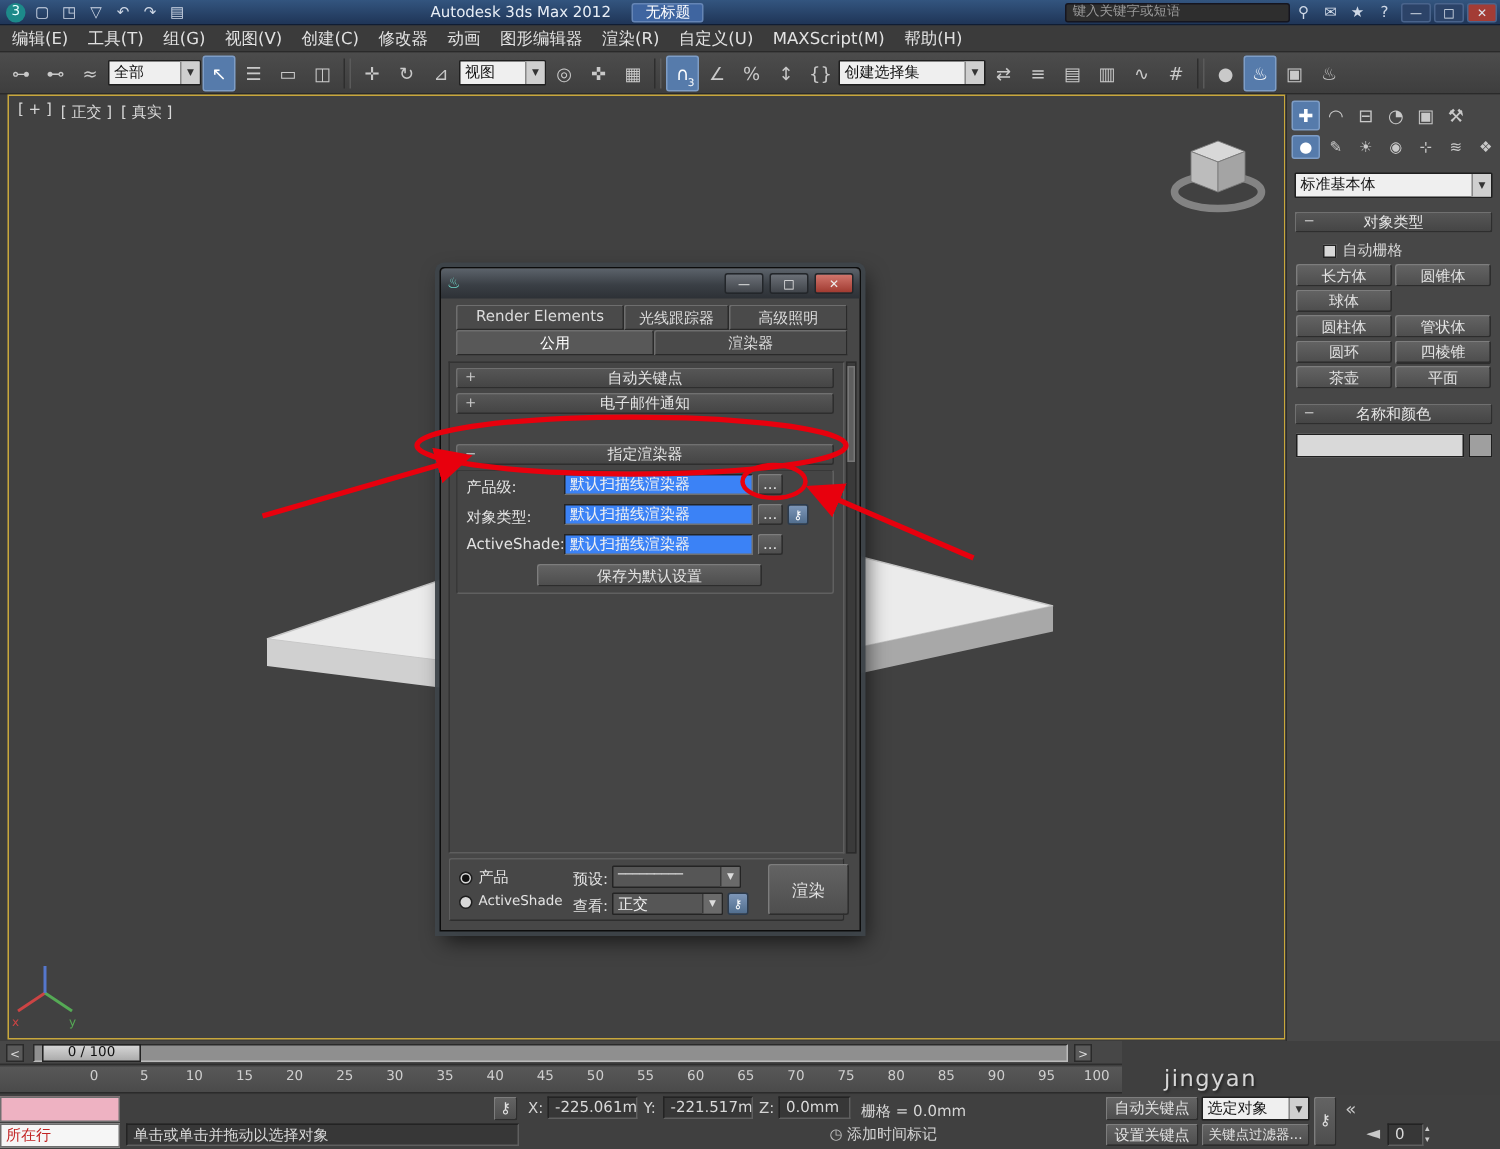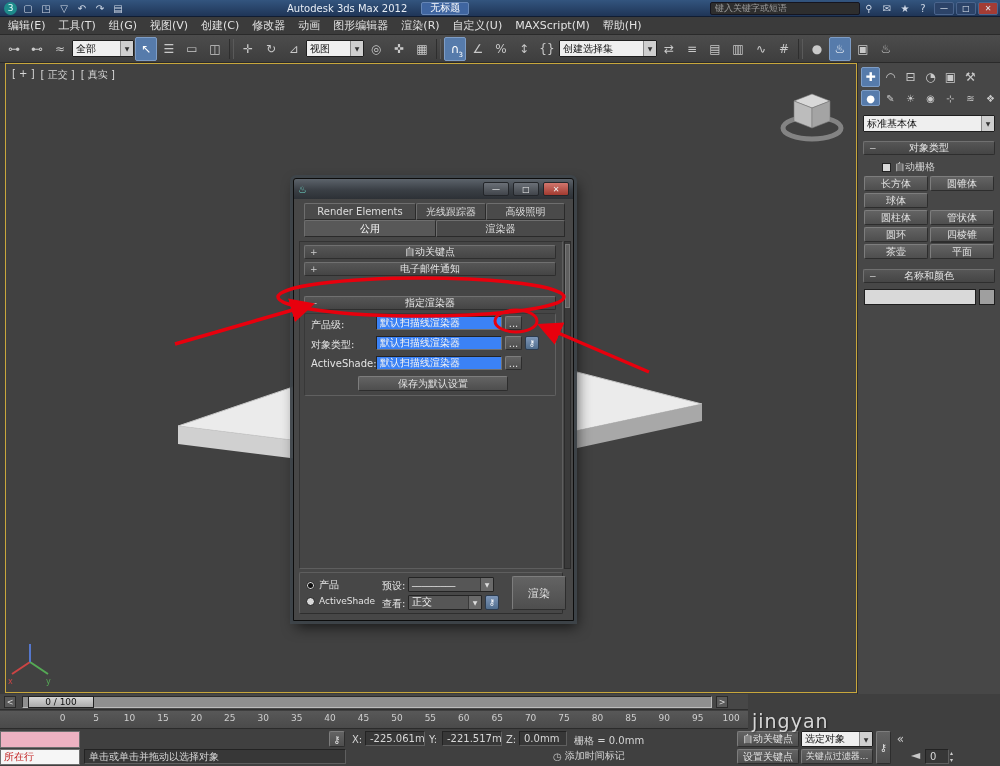--- a/index.html
+++ b/index.html
@@ -32,21 +32,21 @@
 
   #toolbar{left:0;top:35px;width:1000px;height:28px;background:linear-gradient(#4c4c4c,#3e3e3e);
     border-bottom:1px solid #2a2a2a;display:flex;align-items:center;padding:0 3px;gap:1px;}
   .ib{width:22px;height:24px;display:flex;align-items:center;justify-content:center;color:#c9c9c9;
     font-size:12px;flex:none;position:relative;border-radius:2px;}
   .ib.active{background:#567bab;border:1px solid #7e9dc6;color:#fff;}
   .ib .sup{position:absolute;right:2px;bottom:1px;font-size:7px;color:#fff;}
   .tsep{width:5px;height:20px;flex:none;border-left:1px solid #2e2e2e;border-right:1px solid #5a5a5a;margin:0 2px;}
 
   .combo{background:#efefef;color:#111;border:1px solid #1f1f1f;height:17px;display:flex;
-    align-items:flex-end;font-size:10px;flex:none;border-radius:1px;}
+    align-items:flex-start;font-size:10px;flex:none;border-radius:1px;}
   .combo .cv{padding:0 3px;flex:1;overflow:hidden;white-space:nowrap;}
   .combo .ca{width:13px;height:100%;background:#cfcfcf;border-left:1px solid #888;display:flex;
     align-items:center;justify-content:center;font-size:6px;color:#333;flex:none;}
   .combo.dark{background:#565656;color:#f0f0f0;border-color:#242424;}
   .combo.dark .ca{background:#6a6a6a;border-left-color:#3a3a3a;color:#ddd;}
 
   
   #viewport{left:5px;top:63px;width:852px;height:630px;background:#414141;border:1px solid #c8a73c;}
   #vp-label{position:absolute;left:6px;top:4px;font-size:10px;color:#d8d8d8;display:flex;gap:6px;}
   #overlay3d{left:0;top:0;width:1000px;height:766px;pointer-events:none;z-index:2;}
@@ -107,21 +107,21 @@
   #statusbar{position:absolute;left:0;top:36px;width:1000px;height:36px;background:#404040;}
   .sfield{background:#373737;border:1px solid #232323;border-bottom-color:#5f5f5f;border-right-color:#5f5f5f;
     color:#d8d8d8;font-size:10px;display:flex;align-items:center;padding:0 4px;white-space:nowrap;overflow:hidden;}
   .slabel{font-size:10px;color:#d5d5d5;white-space:nowrap;}
   #ml-pink{left:0;top:1px;width:80px;height:17px;background:#eeb2c2;border:1px solid #6e6e6e;}
   #ml-white{left:0;top:19px;width:80px;height:16px;background:#f6f6f6;border:1px solid #6e6e6e;
     color:#c22222;font-size:10px;display:flex;align-items:center;padding:0 3px;}
 
   
   #annot{left:0;top:0;width:1000px;height:766px;pointer-events:none;z-index:50;}
-  #watermark{left:752px;top:710px;z-index:60;color:rgba(255,255,255,.8);font-size:19px;
+  #watermark{left:776px;top:710px;z-index:60;color:rgba(255,255,255,.8);font-size:15px;
     letter-spacing:1px;text-shadow:1px 1px 2px rgba(0,0,0,.5);}
 </style>
 </head>
 <body>
 
 <div id="app">
 
   <div id="titlebar" class="abs">
     <div id="logo">
         <span>3</span>

